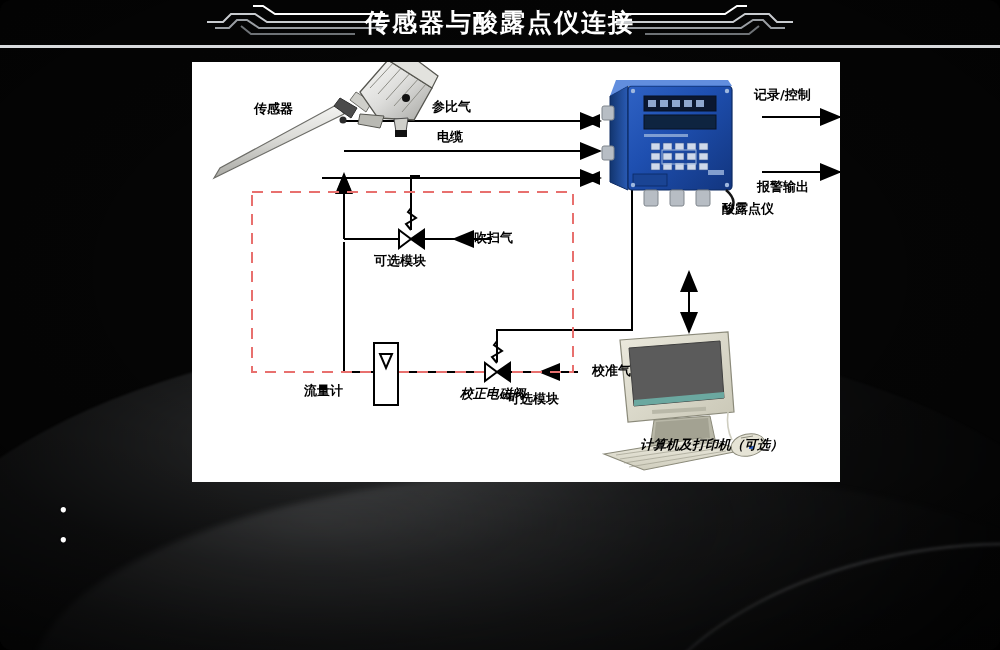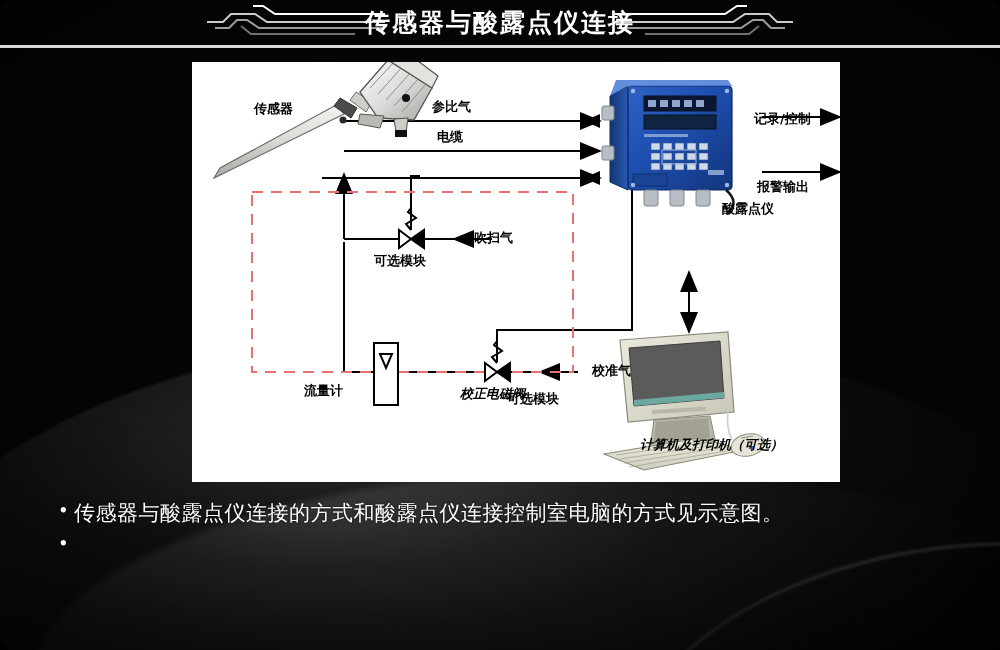--- a/index.html
+++ b/index.html
@@ -392,29 +392,28 @@
     <div class="dlabel" style="left:62px;  top:40px;">传感器</div>
     <div class="dlabel" style="left:240px; top:38px;">参比气</div>
     <div class="dlabel" style="left:245px; top:68px;">电缆</div>
     <div class="dlabel" style="left:282px; top:169px;">吹扫气</div>
     <div class="dlabel" style="left:182px; top:192px;">可选模块</div>
     <div class="dlabel" style="left:112px; top:322px;">流量计</div>
     <div class="dlabel" style="left:368px; top:302px;padding-left:32px;">校准气</div>
     <div class="dlabel" style="left:268px; top:325px;font-style:italic;">校正电磁阀</div>
 
     <div class="dlabel" style="left:315px; top:330px;">可选模块</div>
-    <div class="dlabel" style="left:562px; top:26px;margin-top:24px;">记录/控制</div>
+    <div class="dlabel" style="left:562px; top:26px;">记录/控制</div>
     <div class="dlabel" style="left:565px; top:118px;">报警输出</div>
     <div class="dlabel" style="left:530px; top:140px;">酸露点仪</div>
     <div class="dlabel" style="left:448px; top:376px;font-style:italic;">计算机及打印机（可选）</div>
   </div>
 
   <div class="bullets">
     <div class="bullet">
       <span class="bullet-dot">•</span>
-      <span class="bullet-text">传感器与酸露点仪连接的方式和酸露点仪连接控制室电脑的方式见示意图。</span>
     </div>
     <div class="bullet">
       <span class="bullet-dot">•</span>
     </div>
   </div>
 
 </div>
 
 </body></html>

